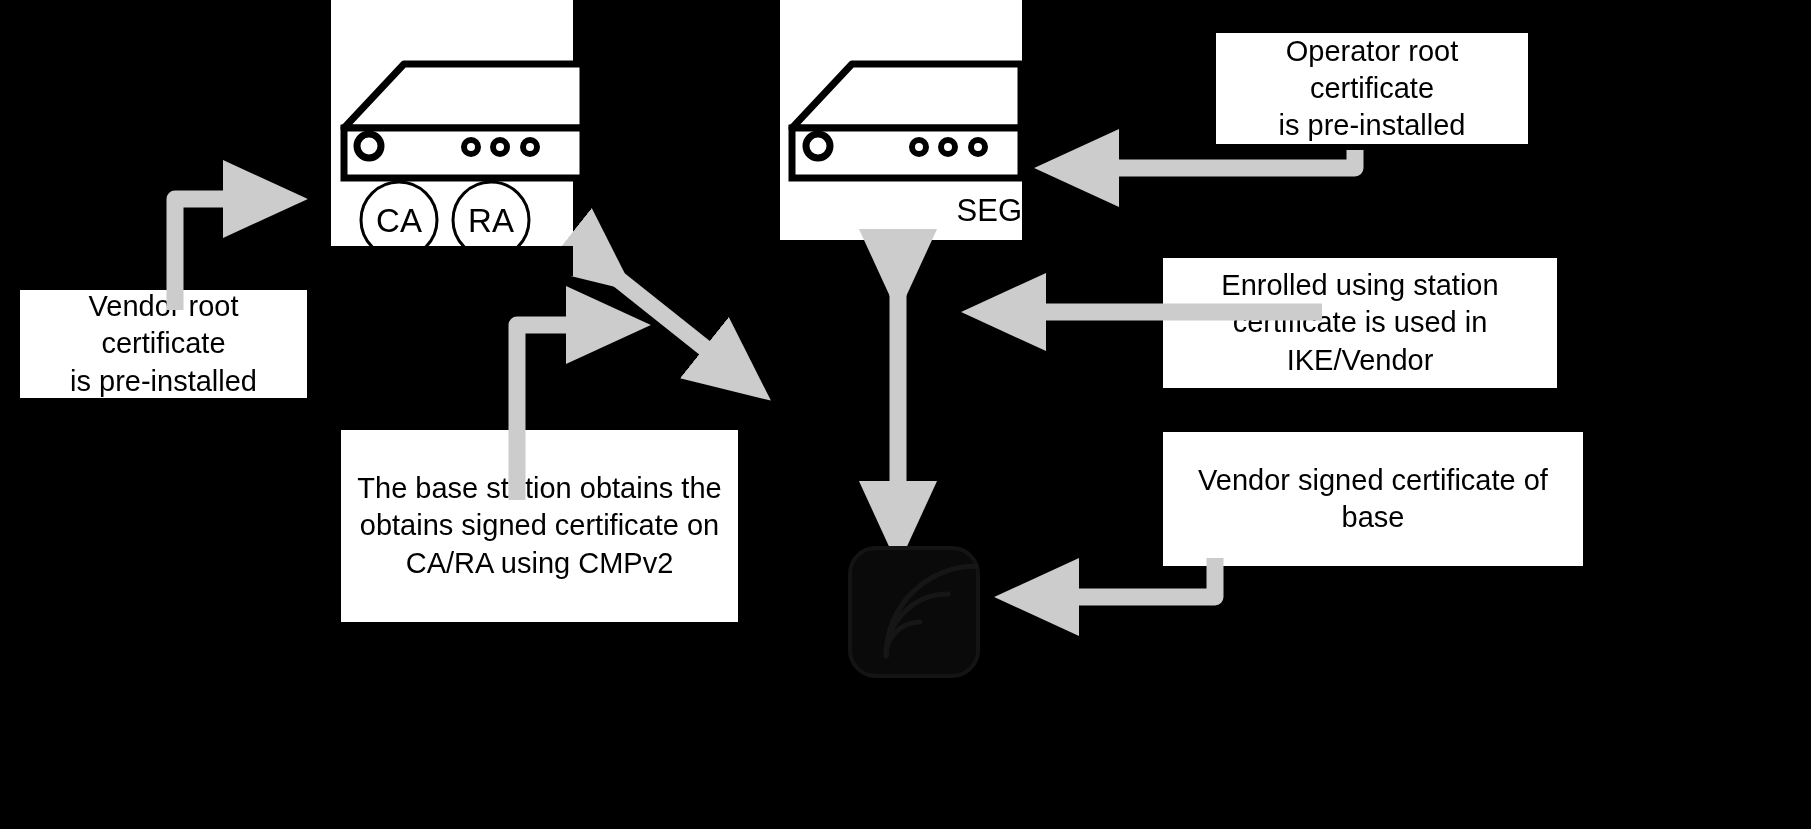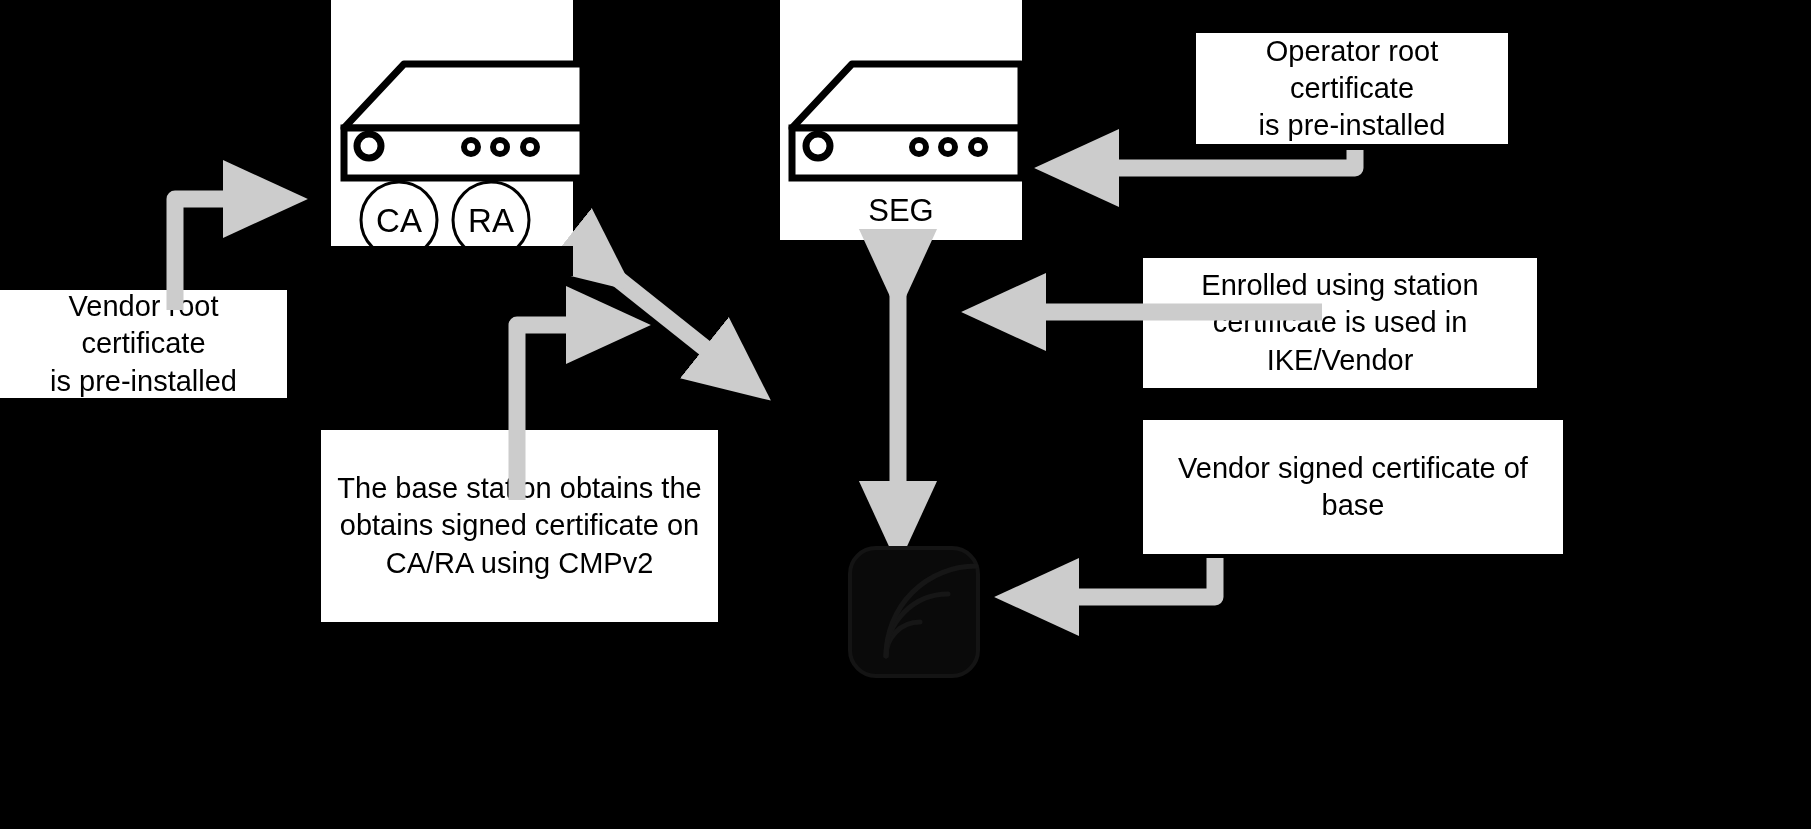--- a/index.html
+++ b/index.html
@@ -24,20 +24,21 @@
     background: #ffffff;
     color: #000000;
     display: flex;
     align-items: center;
     justify-content: center;
     text-align: center;
     line-height: 1.28;
     font-size: 29px;
     box-sizing: border-box;
     padding: 3px 10px;
+    margin-left: 20px;
   }
   .callout span { display: block; width: 100%; }
   .svg-layer {
     position: absolute;
     left: 0;
     top: 0;
     width: 1811px;
     height: 829px;
     pointer-events: none;
   }
@@ -129,21 +130,21 @@
     <g>
       <rect x="850" y="548" width="128" height="128" rx="26" fill="#0a0a0a" stroke="#141414" stroke-width="4"></rect>
       <g fill="none" stroke="#161616" stroke-width="5" stroke-linecap="round">
         <path d="M886,656 A34,34 0 0 1 920,622"></path>
         <path d="M886,656 A62,62 0 0 1 948,594"></path>
         <path d="M886,656 A90,90 0 0 1 976,566"></path>
       </g>
     </g>
   </svg>
 
-  <div style="position:absolute; left:780px; top:193px; width:242px; text-align:center;
+  <div style="position:absolute; left:780px; top:193px; width:242px; text-align:right;
               color:#000000; font-size:31px; font-family:'Liberation Sans', sans-serif;">
     <span>SEG</span>
   </div>
 
   <div class="callout" style="left:0px; top:290px; width:287px; height:108px;">
     <span>
       <span>Vendor root certificate</span>
       <span>is pre-installed</span>
     </span>
   </div>
@@ -163,19 +164,19 @@
     </span>
   </div>
 
   <div class="callout" style="left:1143px; top:258px; width:394px; height:130px;">
     <span>
       <span>Enrolled using station</span>
       <span>certificate is used in IKE/Vendor</span>
     </span>
   </div>
 
-  <div class="callout" style="left:1143px; top:420px; width:420px; height:134px;">
+  <div class="callout" style="left:1143px; top:432px; width:420px; height:134px;">
     <span>
       <span>Vendor signed certificate of base</span>
     </span>
   </div>
 
 </div>
 
 </body></html>

